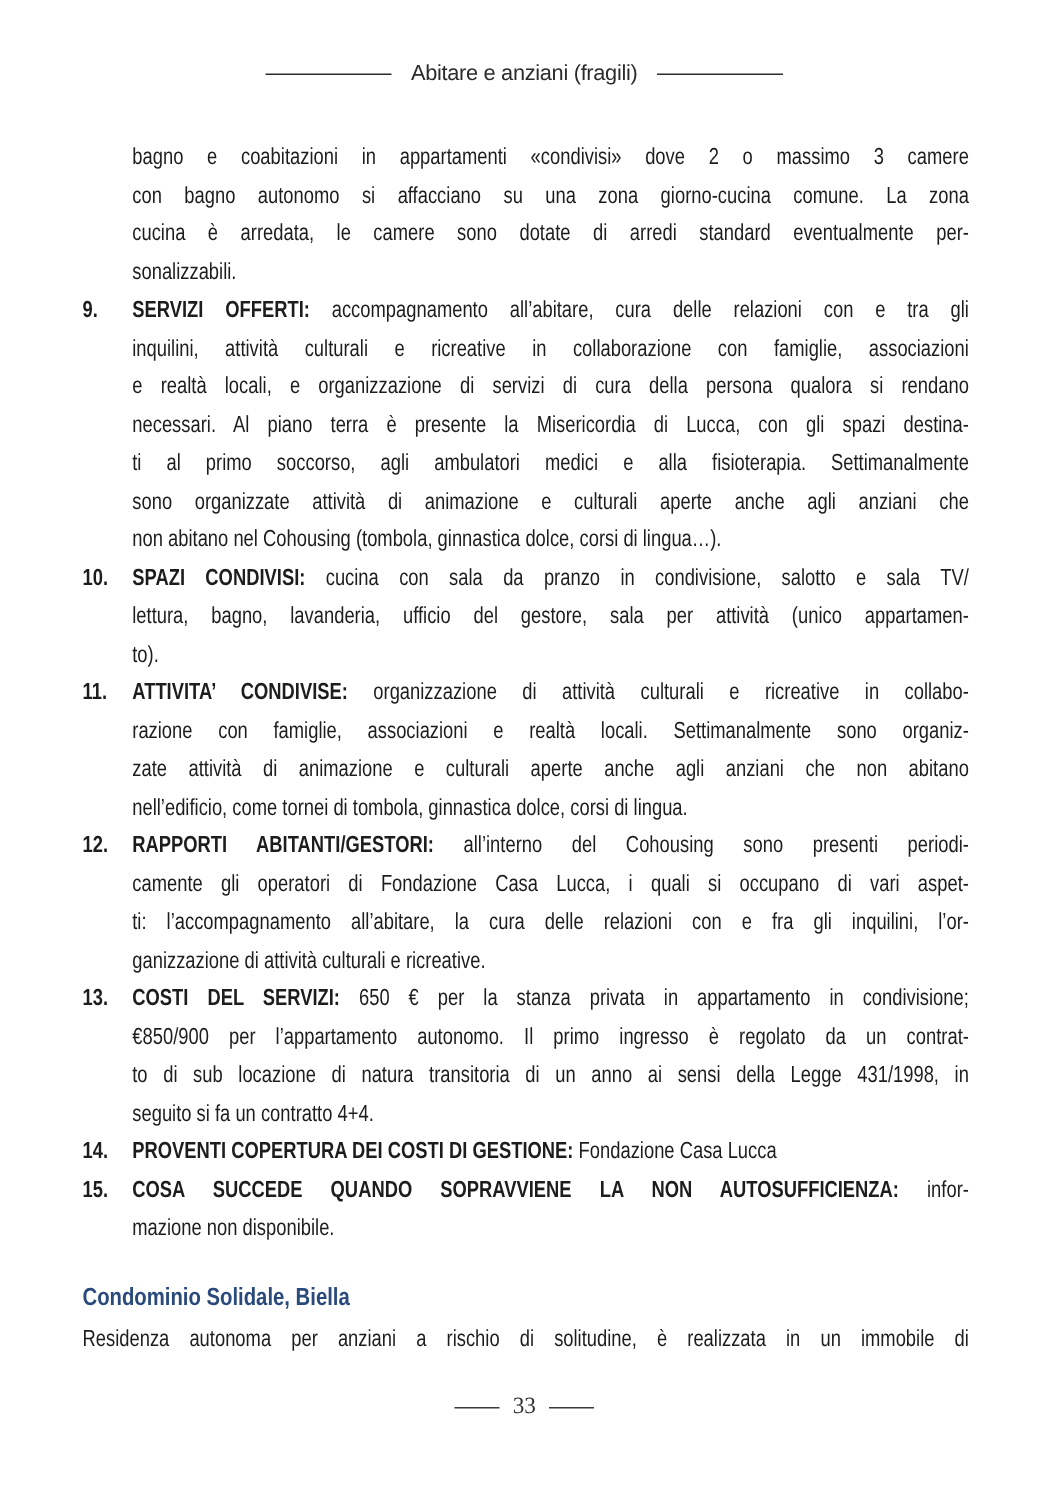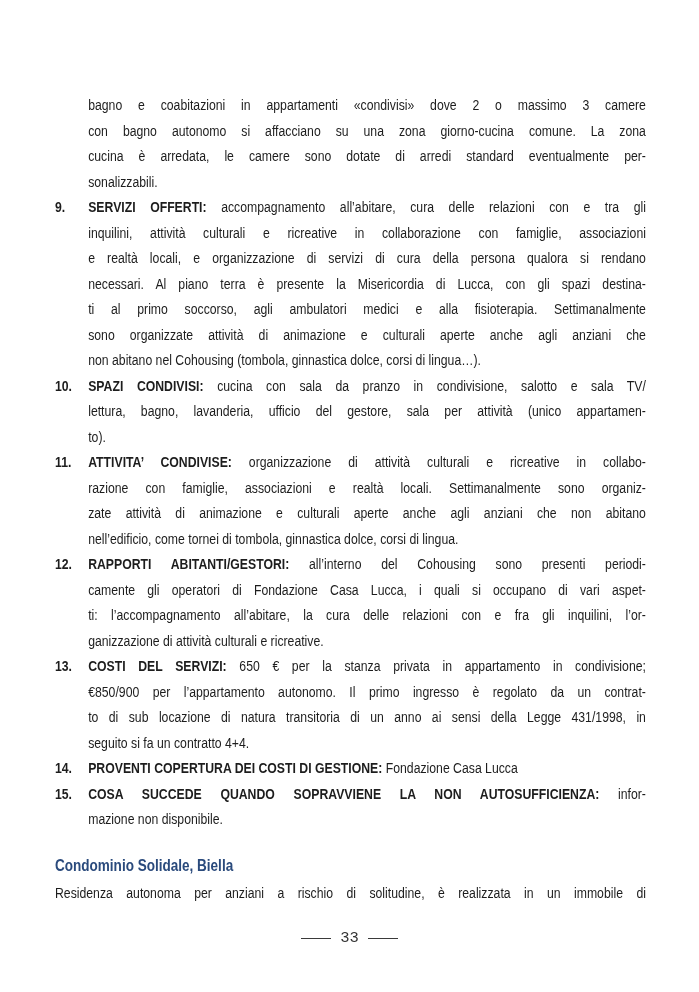--- a/index.html
+++ b/index.html
@@ -46,29 +46,34 @@
     position: absolute; left: 55px; top: 880px; width: 748px;
     transform: scaleX(0.79); transform-origin: 0 0;
     font-size: 15.5px; line-height: 25.5px;
     white-space: nowrap; text-align: justify; text-align-last: justify;
   }
 
   
   .page-footer {
     position: absolute; top: 928px; left: 0; width: 699px; height: 20px;
     display: flex; align-items: center; justify-content: center; gap: 9px;
-    font-family: Liberation Mono, monospace; font-size: 15.5px; color: #333;
+    font-family: Liberation Serif, serif; font-size: 15.5px; color: #333;
   }
   .frule { width: 30px; height: 0; border-top: 1.6px solid #3a3a3a; }
 </style>
 </head>
 <body>
 
 <div class="page">
 
+  <div class="page-header">
+    <span class="hrule"></span>
+    <span class="title">Abitare e anziani (fragili)</span>
+    <span class="hrule"></span>
+  </div>
 
   <div class="textblock">
     <div class="intro" id="intro">
         <div class="line">bagno e coabitazioni in appartamenti «condivisi» dove 2 o massimo 3 camere</div>
         <div class="line">con bagno autonomo si affacciano su una zona giorno-cucina comune. La zona</div>
         <div class="line">cucina è arredata, le camere sono dotate di arredi standard eventualmente per-</div>
         <div class="line last">sonalizzabili.</div>
       </div>
     <div id="items">
         <div class="item">

